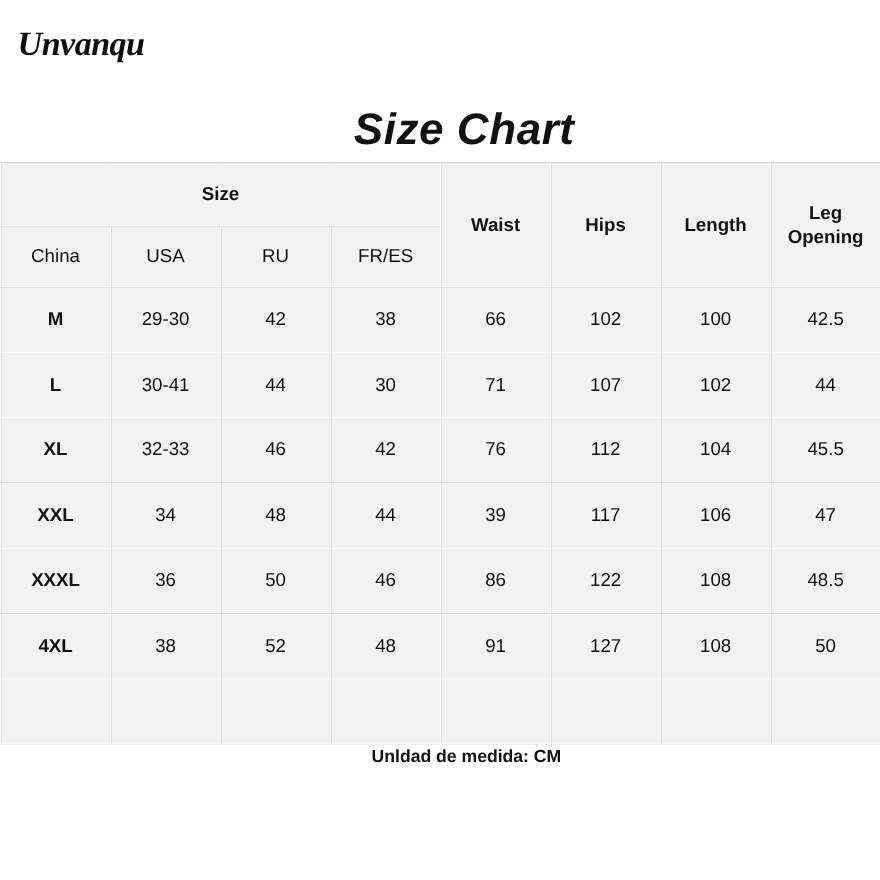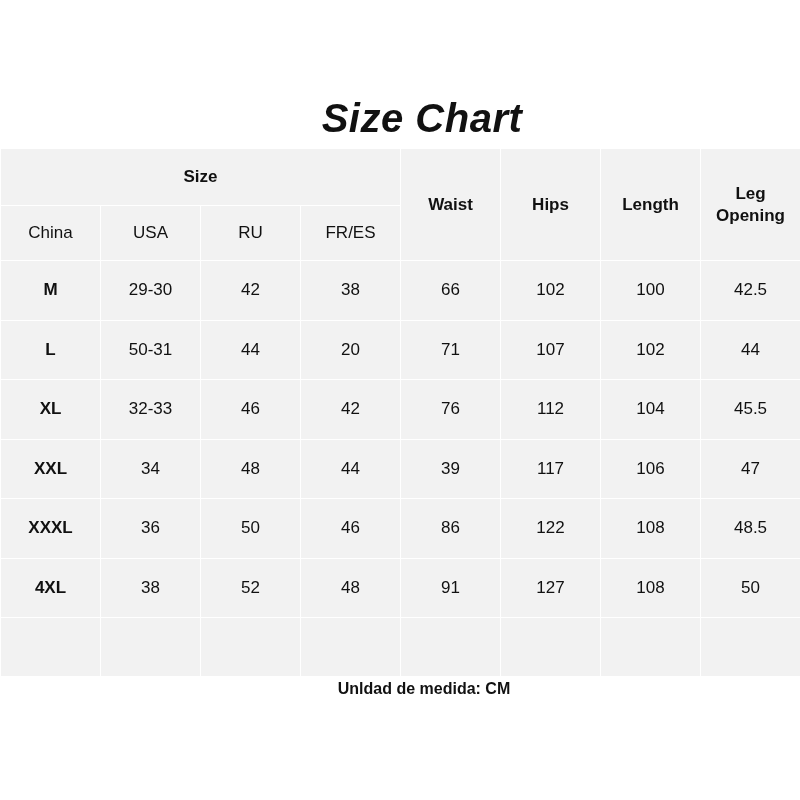--- a/index.html
+++ b/index.html
@@ -111,20 +111,21 @@
   col.c-waist { width: 100px; }
   col.c-hips  { width: 100px; }
   col.c-len   { width: 100px; }
   col.c-leg   { width: 100px; }
 </style>
 </head>
 <body>
 
 <div class="page">
 
+  <div class="brand">Unvanqu</div>
 
   <div class="chart-title">Size Chart</div>
 
   <div class="table-wrap">
     <table class="size-table">
       <colgroup>
         <col class="c-china">
         <col class="c-usa">
         <col class="c-ru">
         <col class="c-fres">
@@ -157,23 +158,23 @@
           <td>29-30</td>
           <td>42</td>
           <td>38</td>
           <td>66</td>
           <td>102</td>
           <td>100</td>
           <td>42.5</td>
         </tr>
         <tr>
           <td class="size-label">L</td>
-          <td>50-31</td>
+          <td>30-41</td>
           <td>44</td>
-          <td>20</td>
+          <td>30</td>
           <td>71</td>
           <td>107</td>
           <td>102</td>
           <td>44</td>
         </tr>
         <tr>
           <td class="size-label">XL</td>
           <td>32-33</td>
           <td>46</td>
           <td>42</td>

